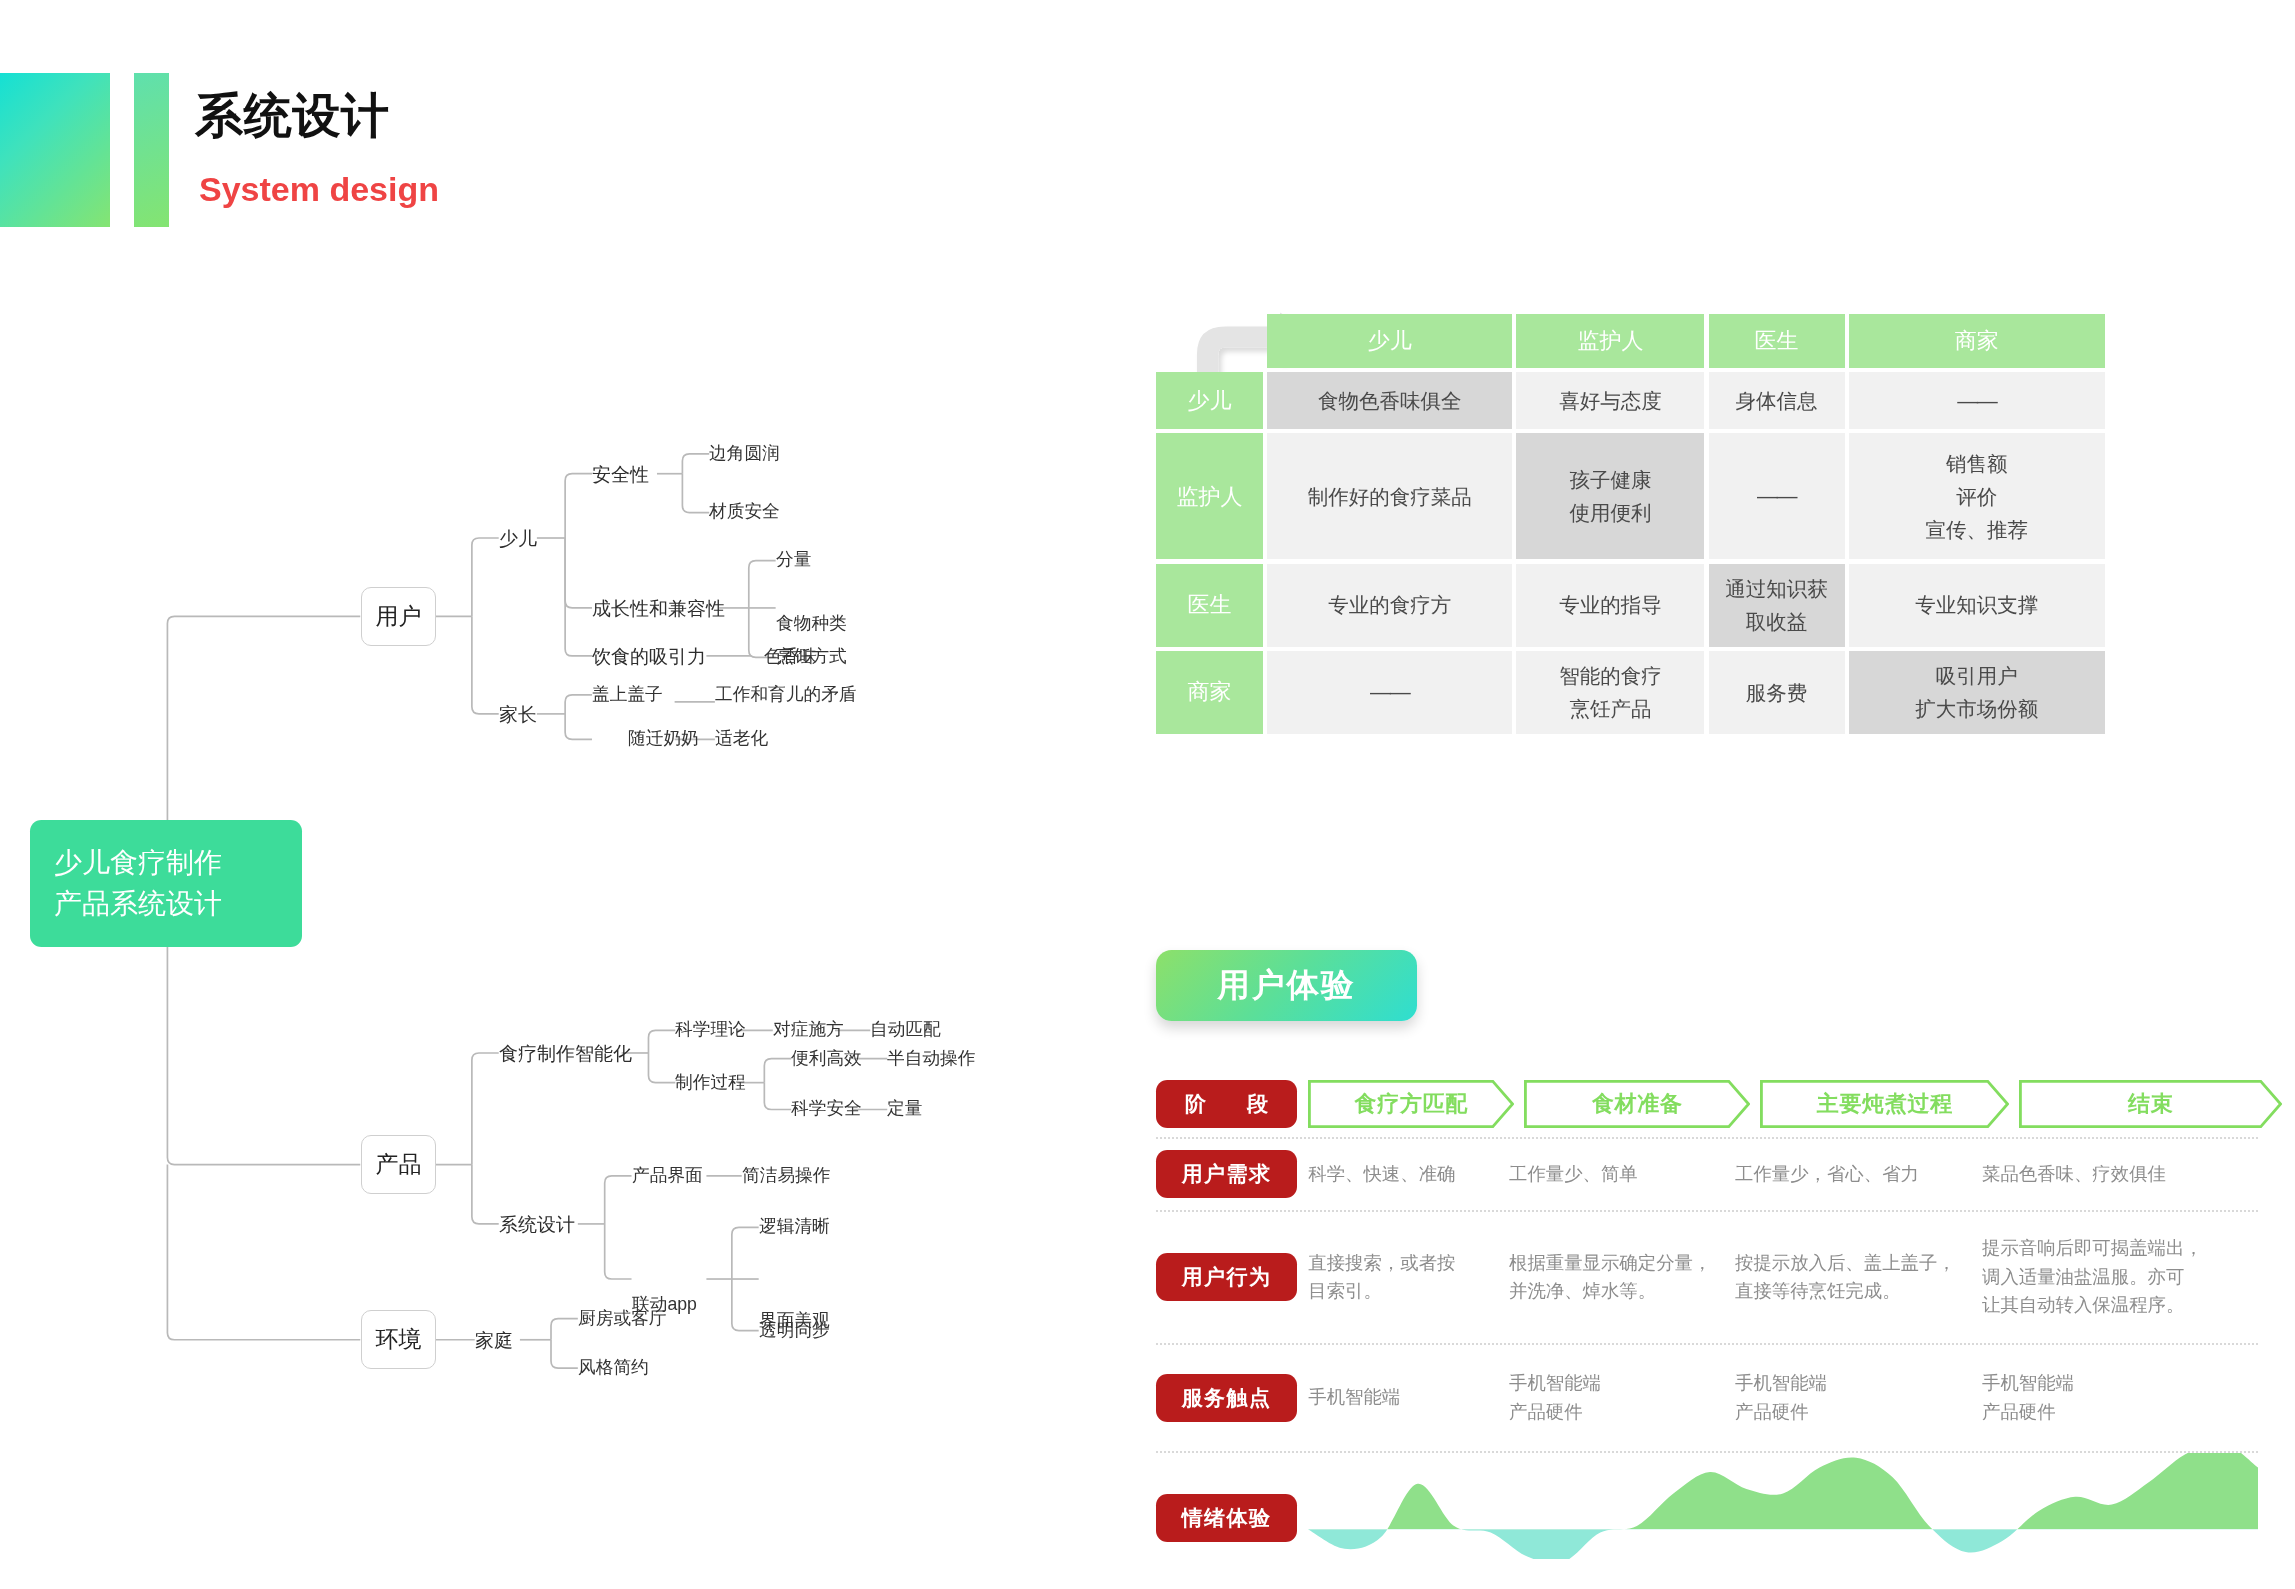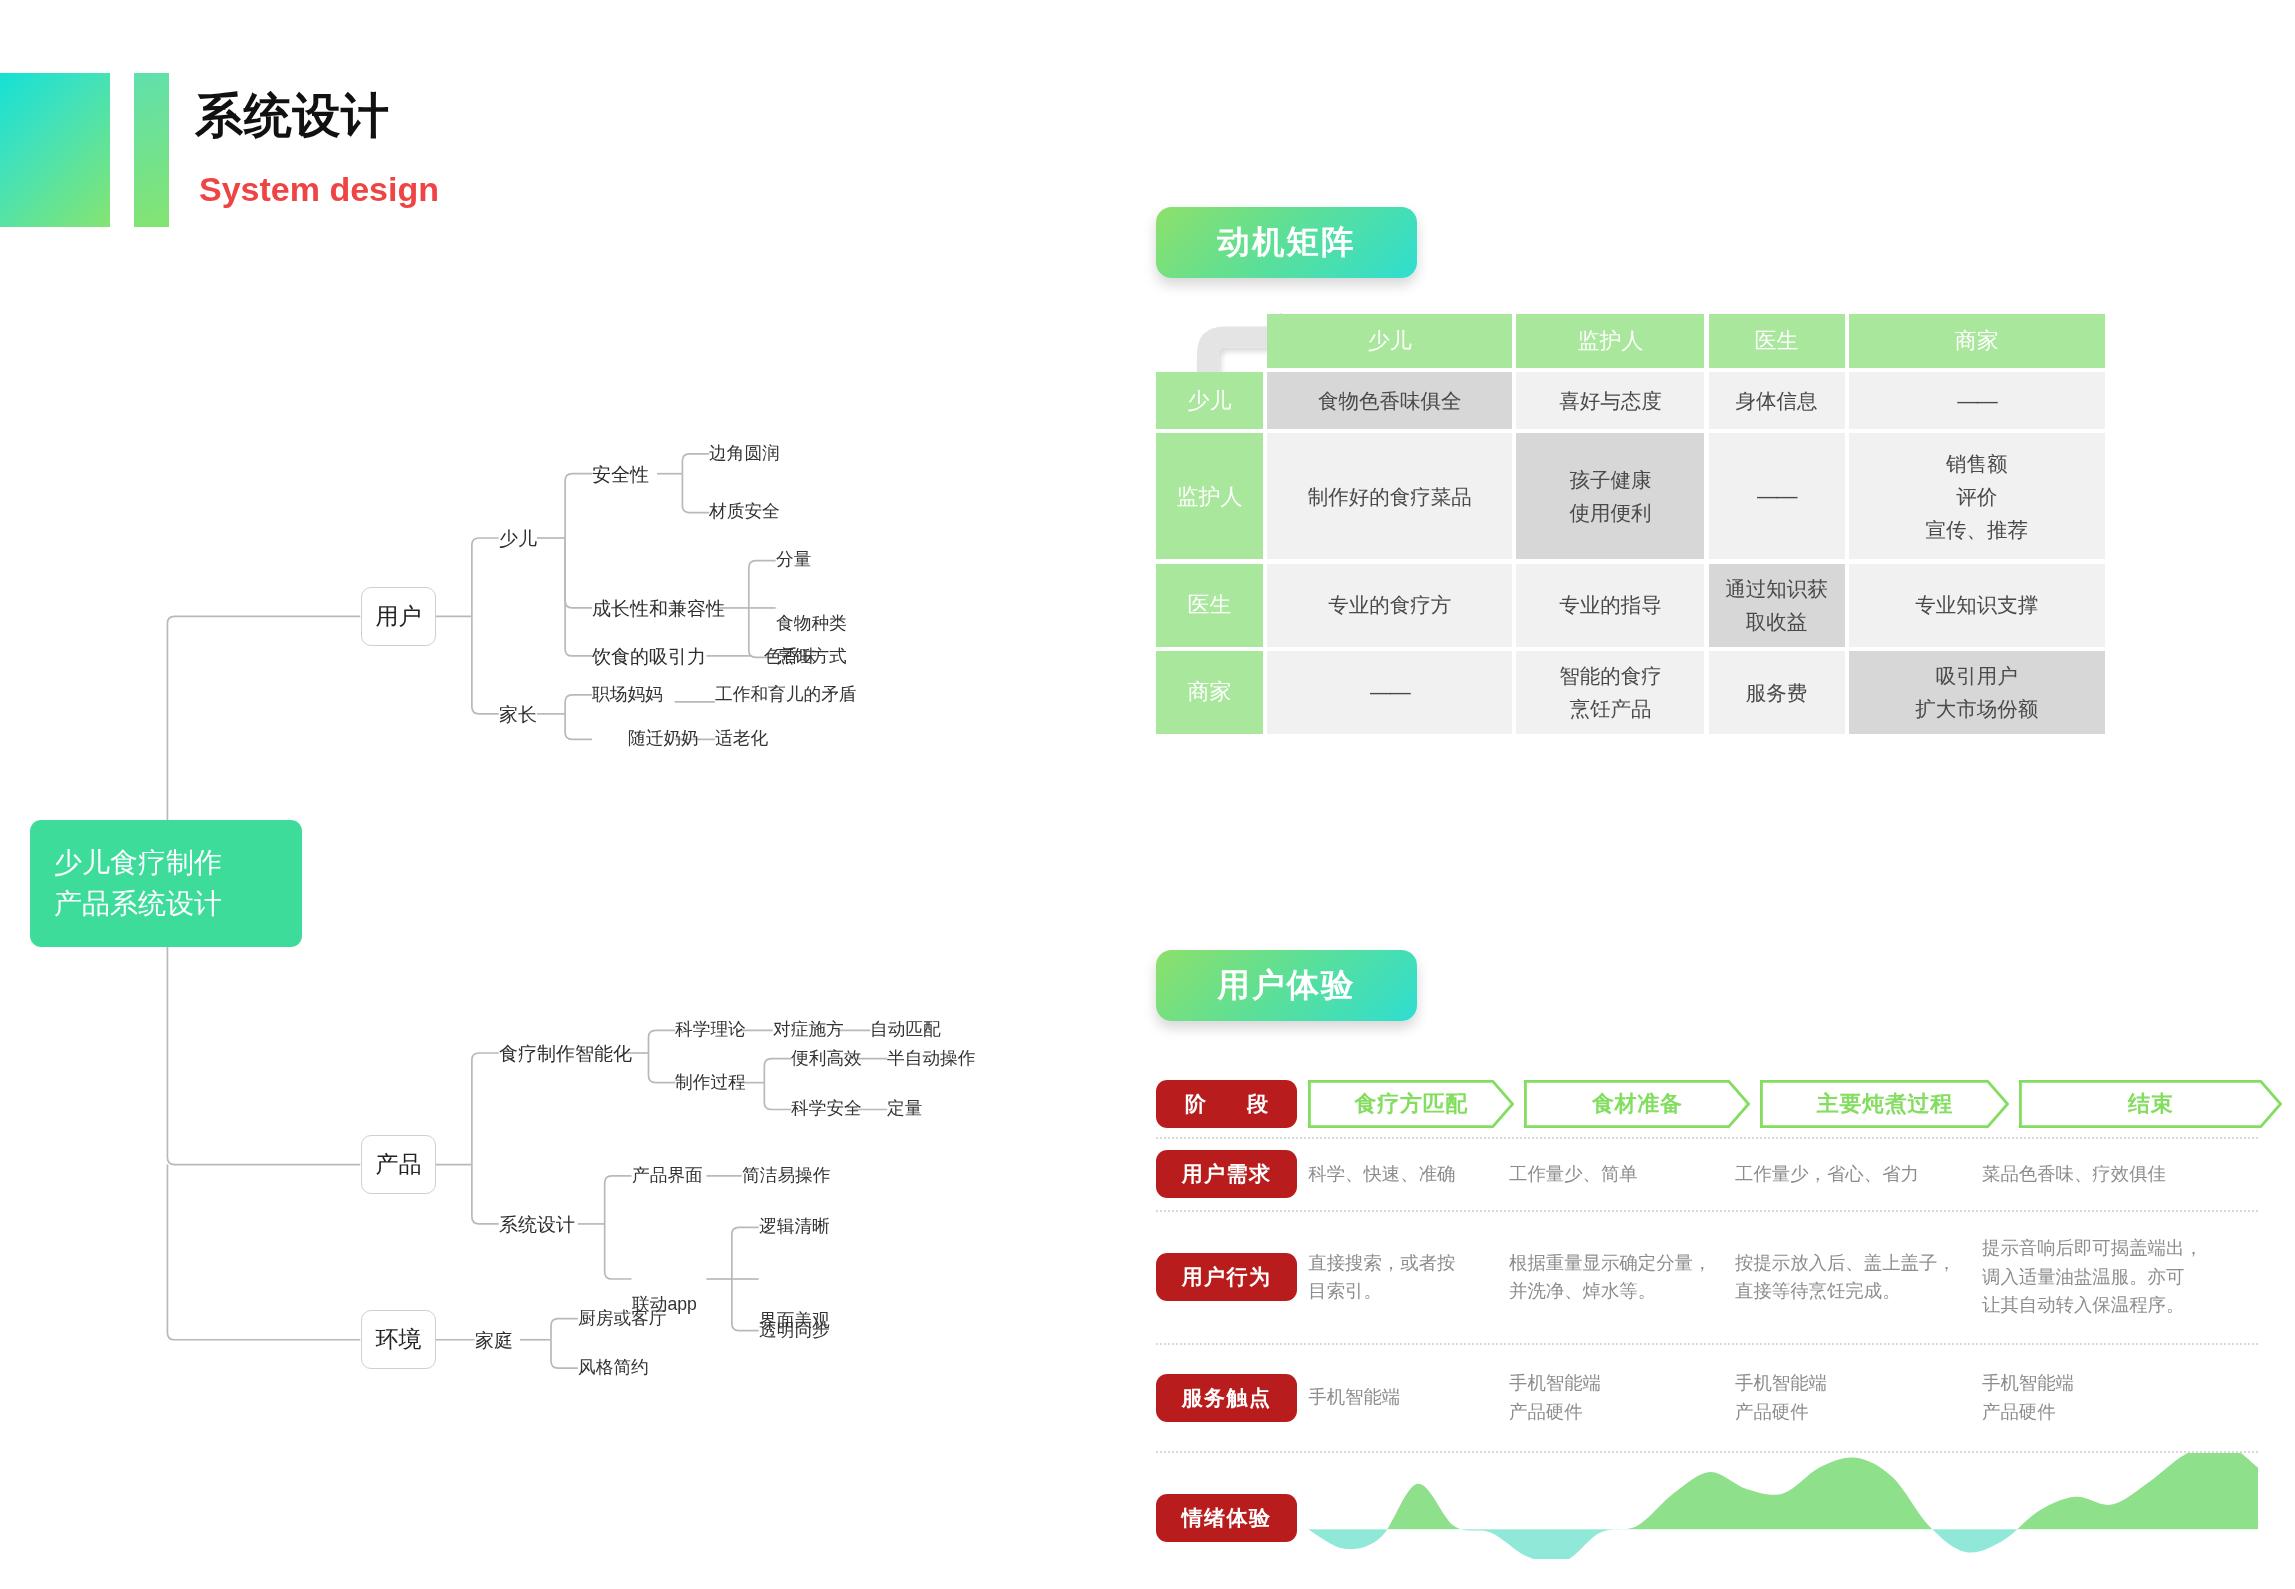--- a/index.html
+++ b/index.html
@@ -202,21 +202,21 @@
     <div class="mm-lbl" style="left:592px; top:69px;">安全性</div>
     <div class="mm-lbl sm" style="left:709px; top:49px;">边角圆润</div>
     <div class="mm-lbl sm" style="left:709px; top:107px;">材质安全</div>
     <div class="mm-lbl" style="left:592px; top:203px;">成长性和兼容性</div>
     <div class="mm-lbl sm" style="left:776px; top:155px;">分量</div>
     <div class="mm-lbl sm" style="left:776px; top:219px;">食物种类</div>
     <div class="mm-lbl sm" style="left:776px; top:252px;">烹饪方式</div>
     <div class="mm-lbl" style="left:592px; top:251px;">饮食的吸引力</div>
     <div class="mm-lbl sm" style="left:752px; top:252px;margin-left:12px;">色香味</div>
     <div class="mm-lbl" style="left:499px; top:309px;">家长</div>
-    <div class="mm-lbl sm" style="left:592px; top:290px;">职场妈妈</div>
+    <div class="mm-lbl sm" style="left:592px; top:290px;">盖上盖子</div>
     <div class="mm-lbl sm" style="left:715px; top:290px;">工作和育儿的矛盾</div>
     <div class="mm-lbl sm" style="left:592px; top:334px;margin-left:36px;">随迁奶奶</div>
     <div class="mm-lbl sm" style="left:715px; top:334px;">适老化</div>
 
     <div class="mm-lbl" style="left:499px; top:648px;">食疗制作智能化</div>
     <div class="mm-lbl sm" style="left:675px; top:625px;">科学理论</div>
     <div class="mm-lbl sm" style="left:773px; top:625px;">对症施方</div>
     <div class="mm-lbl sm" style="left:870px; top:625px;">自动匹配</div>
     <div class="mm-lbl sm" style="left:675px; top:678px;">制作过程</div>
     <div class="mm-lbl sm" style="left:791px; top:654px;">便利高效</div>
@@ -229,21 +229,20 @@
     <div class="mm-lbl sm" style="left:632px; top:900px;">联动app</div>
     <div class="mm-lbl sm" style="left:759px; top:822px;">逻辑清晰</div>
     <div class="mm-lbl sm" style="left:759px; top:916px;">界面美观</div>
     <div class="mm-lbl sm" style="left:759px; top:926px;">透明同步</div>
 
     <div class="mm-lbl" style="left:475px; top:935px;">家庭</div>
     <div class="mm-lbl sm" style="left:578px; top:914px;">厨房或客厅</div>
     <div class="mm-lbl sm" style="left:578px; top:963px;">风格简约</div>
   </div>
 
-  <div class="badge" style="left:1156px; top:207px; width:261px; height:71px;">动机矩阵</div>
 
   <svg style="position:absolute; left:1187px; top:311px;" width="155" height="88" viewBox="0 0 220 125">
     <defs>
       <filter id="arrShadow" x="-30%" y="-30%" width="180%" height="180%">
         <feDropShadow dx="5" dy="6" stdDeviation="4" flood-color="#000" flood-opacity="0.14"></feDropShadow>
       </filter>
     </defs>
     <g filter="url(#arrShadow)">
       <path d="M14,118 L14,62 Q14,22 54,22 L132,22 L132,2 L196,37 L132,72 L132,52 L54,52 Q44,52 44,62 L44,118 Z" fill="#e4e4e4"></path>
     </g>

